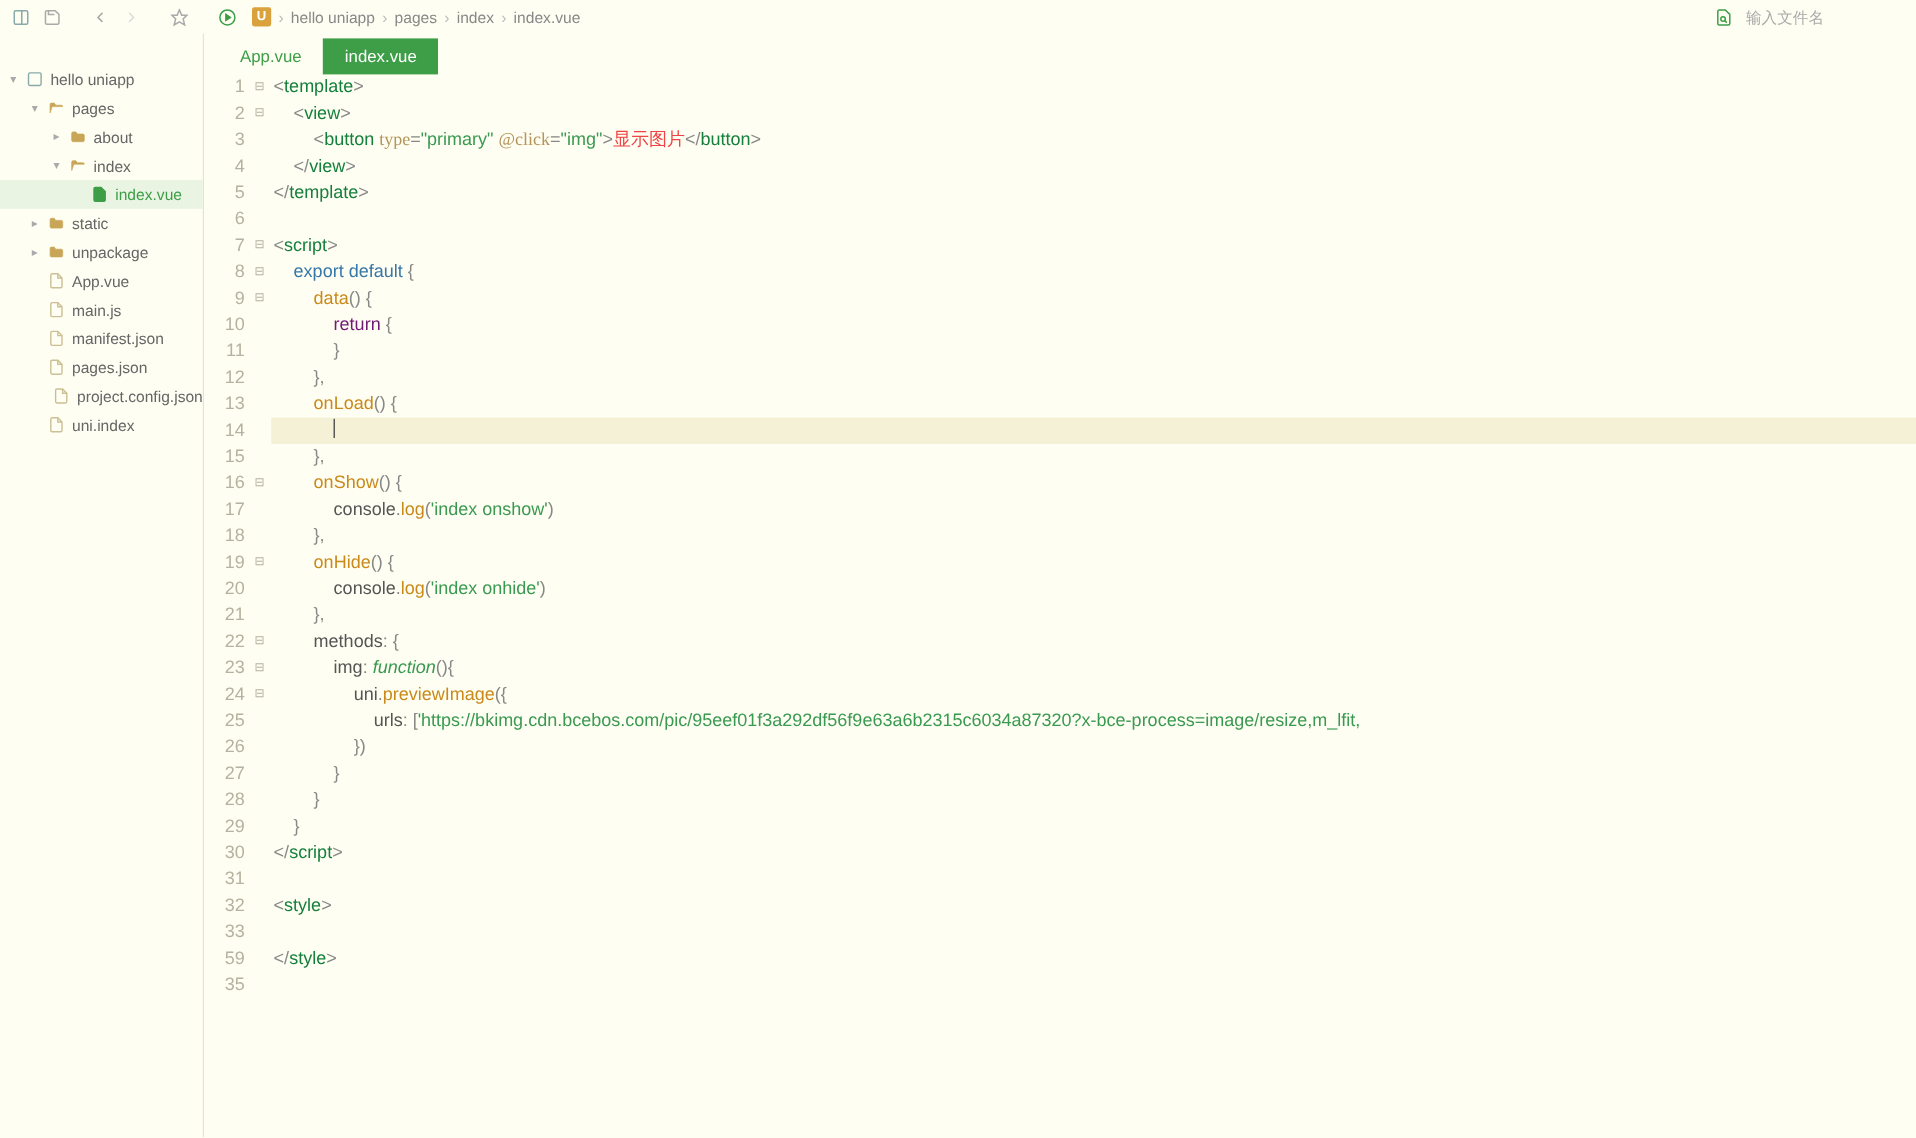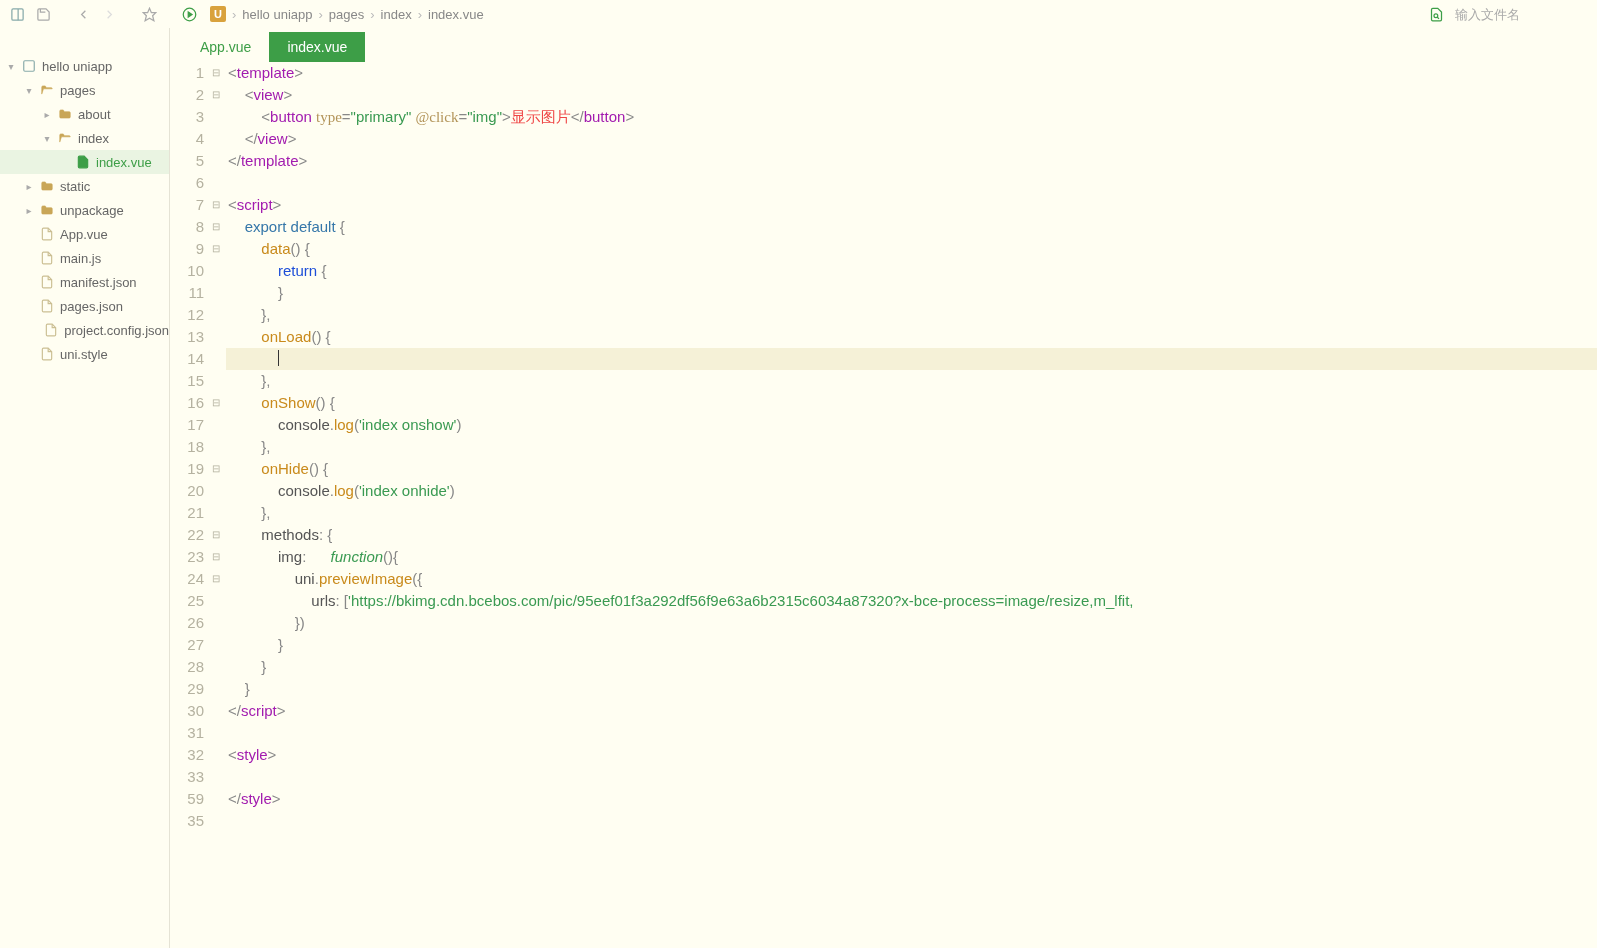--- a/index.html
+++ b/index.html
@@ -79,27 +79,27 @@
   user-select: none;
 }
 .gutter .ln { height: 22px; line-height: 22px; }
 .folds { width: 14px; color: #b5b2a0; user-select: none; position: relative; }
 .folds .fl { height: 22px; line-height: 22px; font-size: 10px; text-align: left; }
 .code { flex: 1; white-space: pre; color: #555; }
 .code .row { height: 22px; line-height: 22px; padding-left: 2px; }
 .code .row.hl { background: #f5f1d7; position: relative; }
 .caret { display:inline-block; width:1px; height:16px; background:#333; vertical-align:-2px; }
 
-.tok-tag    { color: #a21caf; }
+.tok-tag    { color: #15803d; }
 .tok-attr   { color: #b39459; font-family: Liberation Serif, serif; }
 .tok-str    { color: #3a9a52; }
 .tok-kw     { color: #3677a9; }
-.tok-kw2    { color: #1d4ed8; }
+.tok-kw2    { color: #701a75; }
 .tok-fn     { color: #c98a1b; }
-.tok-fn2    { color: #3a9a52; font-style: italic; margin-left: 20px; }
+.tok-fn2    { color: #3a9a52; font-style: italic; }
 .tok-punct  { color: #888; }
 .tok-prop   { color: #555; }
 .tok-txt    { color: #ef4444; }
 
 </style>
 </head>
 <body>
 
 <div class="app">
 
@@ -282,21 +282,21 @@
           <span class="node-label">project.config.json</span>
         </div>
         <div class="node" style="padding-left: 24px;">
           <span class="chev"></span>
           <span class="node-ico">
             <svg width="14" height="14" viewBox="0 0 24 24" fill="none" stroke="#cbbf93" stroke-width="2">
               <path d="M14 2H6a2 2 0 0 0-2 2v16a2 2 0 0 0 2 2h12a2 2 0 0 0 2-2V8z"></path>
               <polyline points="14 2 14 8 20 8"></polyline>
             </svg>
           </span>
-          <span class="node-label">uni.style</span>
+          <span class="node-label">uni.index</span>
         </div>
       </div>
 
     <div class="editor-pane">
 
       <div class="tabs" id="tabs">
           <div class="tab">App.vue</div>
           <div class="tab active">index.vue</div>
         </div>
 

